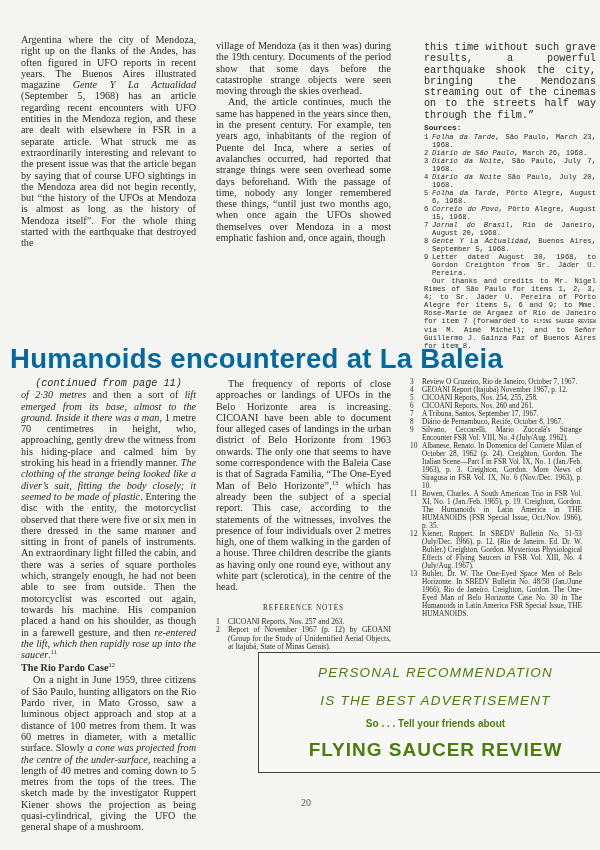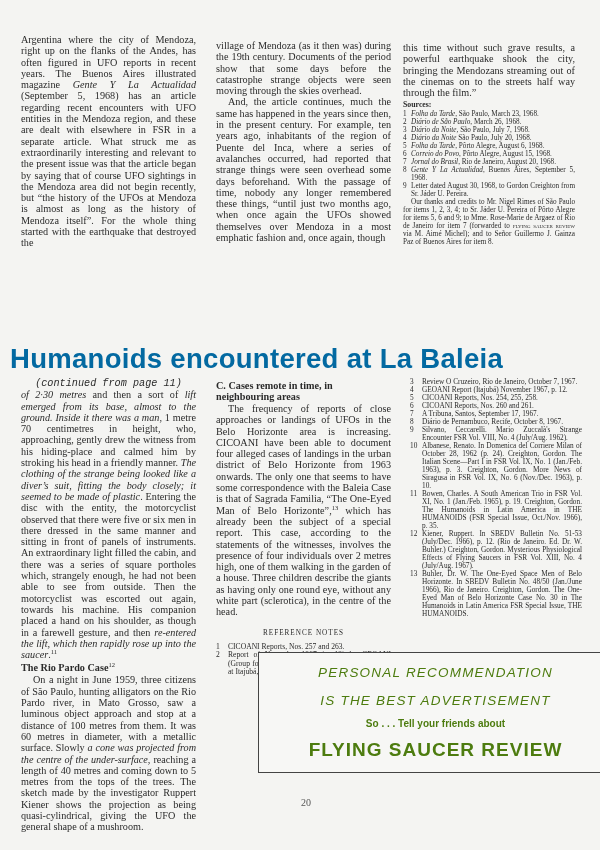--- a/index.html
+++ b/index.html
@@ -45,21 +45,21 @@
 
 <div class="col body-text" style="left:21px; top:34px; width:175px;">
   <p><span>Argentina where the city of Mendoza, right up on the flanks of the Andes, has often figured in UFO reports in recent years. The Buenos Aires illustrated magazine </span><i>Gente Y La Actualidad</i><span> (September 5, 1968) has an article regarding recent encounters with UFO entities in the Mendoza region, and these are dealt with elsewhere in FSR in a separate article. What struck me as extraordinarily interesting and relevant to the present issue was that the article began by saying that of course UFO sightings in the Mendoza area did not begin recently, but “the history of the UFOs at Mendoza is almost as long as the history of Mendoza itself”. For the whole thing started with the earthquake that destroyed the</span></p>
 </div>
 
 <div class="col body-text" style="left:216px; top:40px; width:175px;">
   <p>village of Mendoza (as it then was) during the 19th century. Documents of the period show that some days before the catastrophe strange objects were seen moving through the skies overhead.</p>
   <p class="indent">And, the article continues, much the same has happened in the years since then, in the present century. For example, ten years ago, inhabitants of the region of Puente del Inca, where a series of avalanches occurred, had reported that strange things were seen overhead some days beforehand. With the passage of time, nobody any longer remembered these things, “until just two months ago, when once again the UFOs showed themselves over Mendoza in a most emphatic fashion and, once again, though</p>
 </div>
 
-<div class="col" style="left:403px; top:42px; width:172px;">
+<div class="col" style="left:424px; top:42px; width:172px;font-family:Liberation Mono, monospace;">
   <p class="body-text" style="margin:0;">this time without such grave results, a powerful earthquake shook the city, bringing the Mendozans streaming out of the cinemas on to the streets half way through the film.”</p>
   <div class="sources" style="margin-top:3px;">
     <div class="head">Sources:</div>
     <div class="ref">
         <span class="n">1</span>
         <span class="t"><i>Folha da Tarde</i><span>, São Paulo, March 23, 1968.</span></span>
       </div>
     <div class="ref">
         <span class="n">2</span>
         <span class="t"><i>Diário de São Paulo</i><span>, March 26, 1968.</span></span>
@@ -101,21 +101,20 @@
 <div class="col body-text" style="left:21px; top:378px; width:175px;">
   <p style="text-align:center;font-family:Liberation Mono, monospace;"><i>(continued from page 11)</i></p>
   <p>
     <i>of 2·30 metres</i><span> and then a sort of </span><i>lift emerged from its base, almost to the ground. Inside it there was a man</i><span>, 1 metre 70 centimetres in height, who, approaching, gently drew the witness from his hiding-place and calmed him by stroking his head in a friendly manner. </span><i>The clothing of the strange being looked like a diver’s suit, fitting the body closely; it seemed to be made of plastic</i><span>. Entering the disc with the entity, the motorcyclist observed that there were five or six men in there dressed in the same manner and sitting in front of panels of instruments. An extraordinary light filled the cabin, and there was a series of square portholes which, strangely enough, he had not been able to see from outside. Then the motorcyclist was escorted out again, towards his machine. His companion placed a hand on his shoulder, as though in a farewell gesture, and then </span><i>re-entered the lift, which then rapidly rose up into the saucer</i>.<sup>11</sup>
   </p>
   <div class="subhead"><span>The Rio Pardo Case</span><sup style="font-weight:normal;">12</sup></div>
   <p class="indent"><span>On a night in June 1959, three citizens of São Paulo, hunting alligators on the Rio Pardo river, in Mato Grosso, saw a luminous object approach and stop at a distance of 100 metres from them. It was 60 metres in diameter, with a metallic surface. Slowly </span><i>a cone was projected from the centre of the under-surface</i><span>, reaching a length of 40 metres and coming down to 5 metres from the tops of the trees. The sketch made by the investigator Ruppert Kiener shows the projection as being quasi-cylindrical, giving the UFO the general shape of a mushroom.</span></p>
 </div>
 
 <div class="col body-text" style="left:216px; top:378px; width:175px;">
-  <div class="subhead" style="text-align:left; padding-left:0;">C. Cases remote in time, in neighbouring areas</div>
   <p class="indent"><span>The frequency of reports of close approaches or landings of UFOs in the Belo Horizonte area is increasing. CICOANI have been able to document four alleged cases of landings in the urban district of Belo Horizonte from 1963 onwards. The only one that seems to have some correspondence with the Baleia Case is that of Sagrada Familia, “The One-Eyed Man of Belo Horizonte”,</span><sup>13</sup><span> which has already been the subject of a special report. This case, according to the statements of the witnesses, involves the presence of four individuals over 2 metres high, one of them walking in the garden of a house. Three children describe the giants as having only one round eye, without any white part (sclerotica), in the centre of the head.</span></p>
   <div class="refhead">REFERENCE NOTES</div>
   <div class="notes2">
     <div class="ref">
         <span class="n">1</span>
         <span class="t">CICOANI Reports, Nos. 257 and 263.</span>
       </div>
     <div class="ref">
         <span class="n">2</span>
         <span class="t">Report of November 1967 (p. 12) by GEOANI (Group for the Study of Unidentified Aerial Objects, at Itajubá, State of Minas Gerais).</span>

